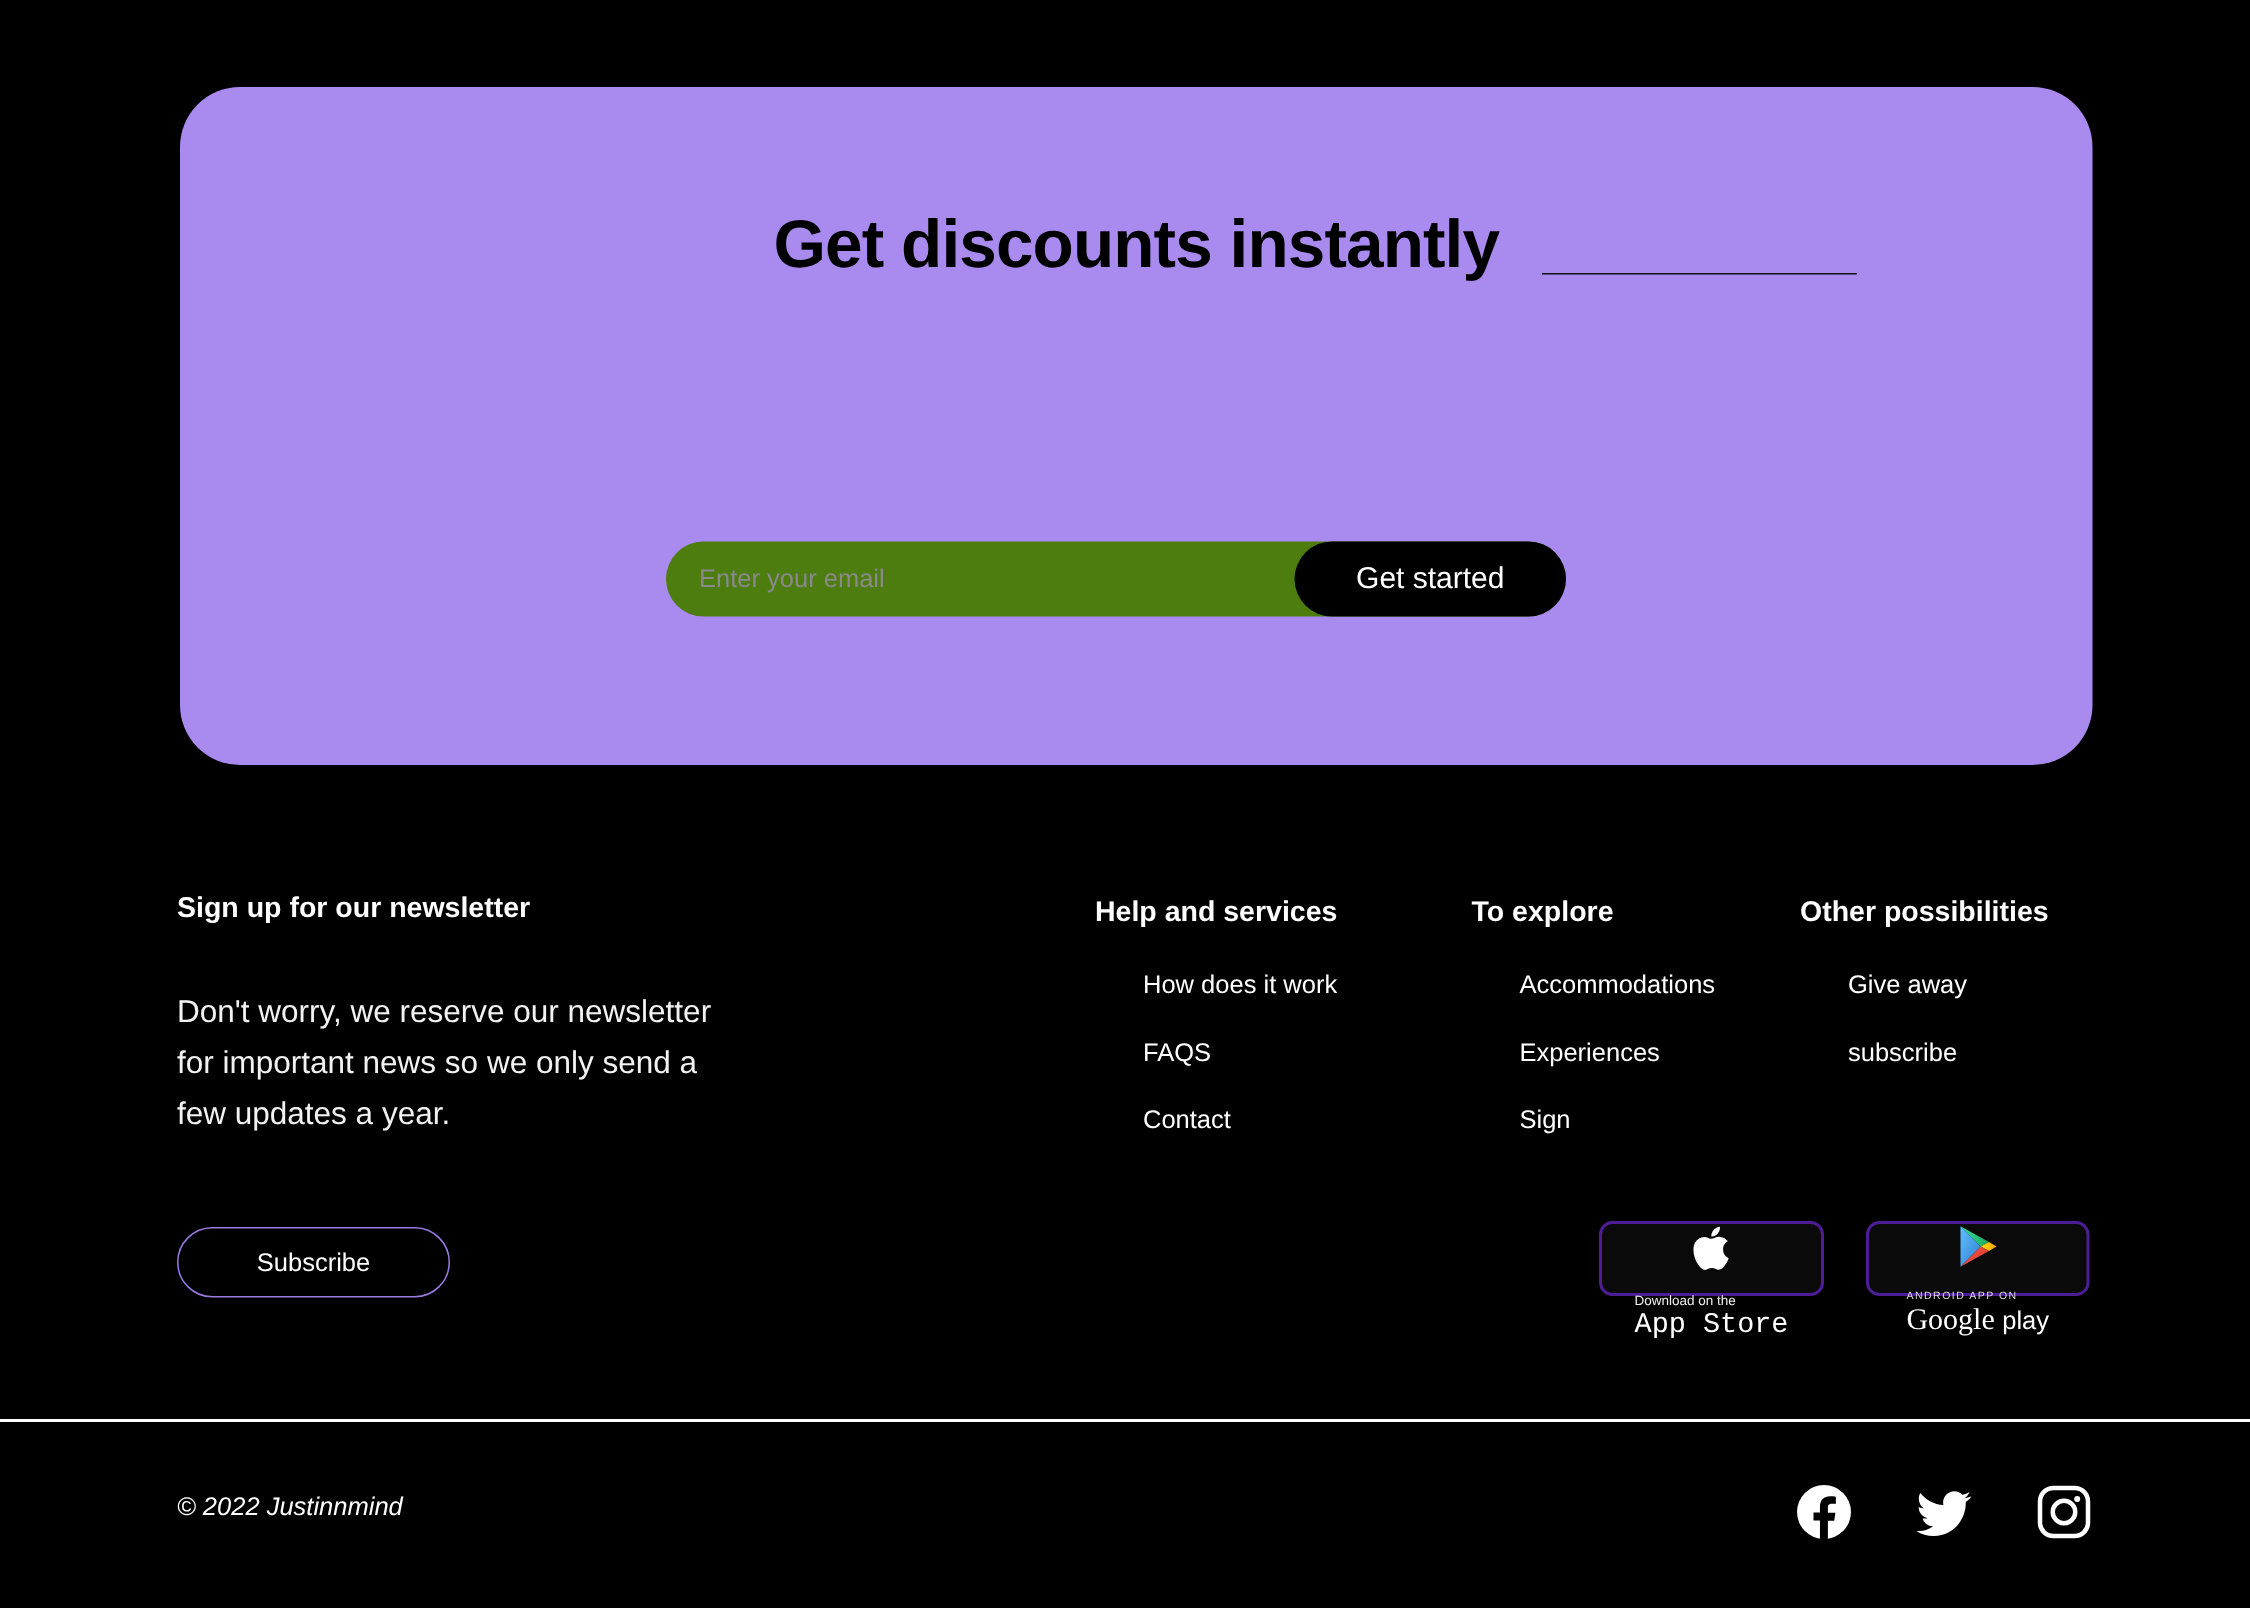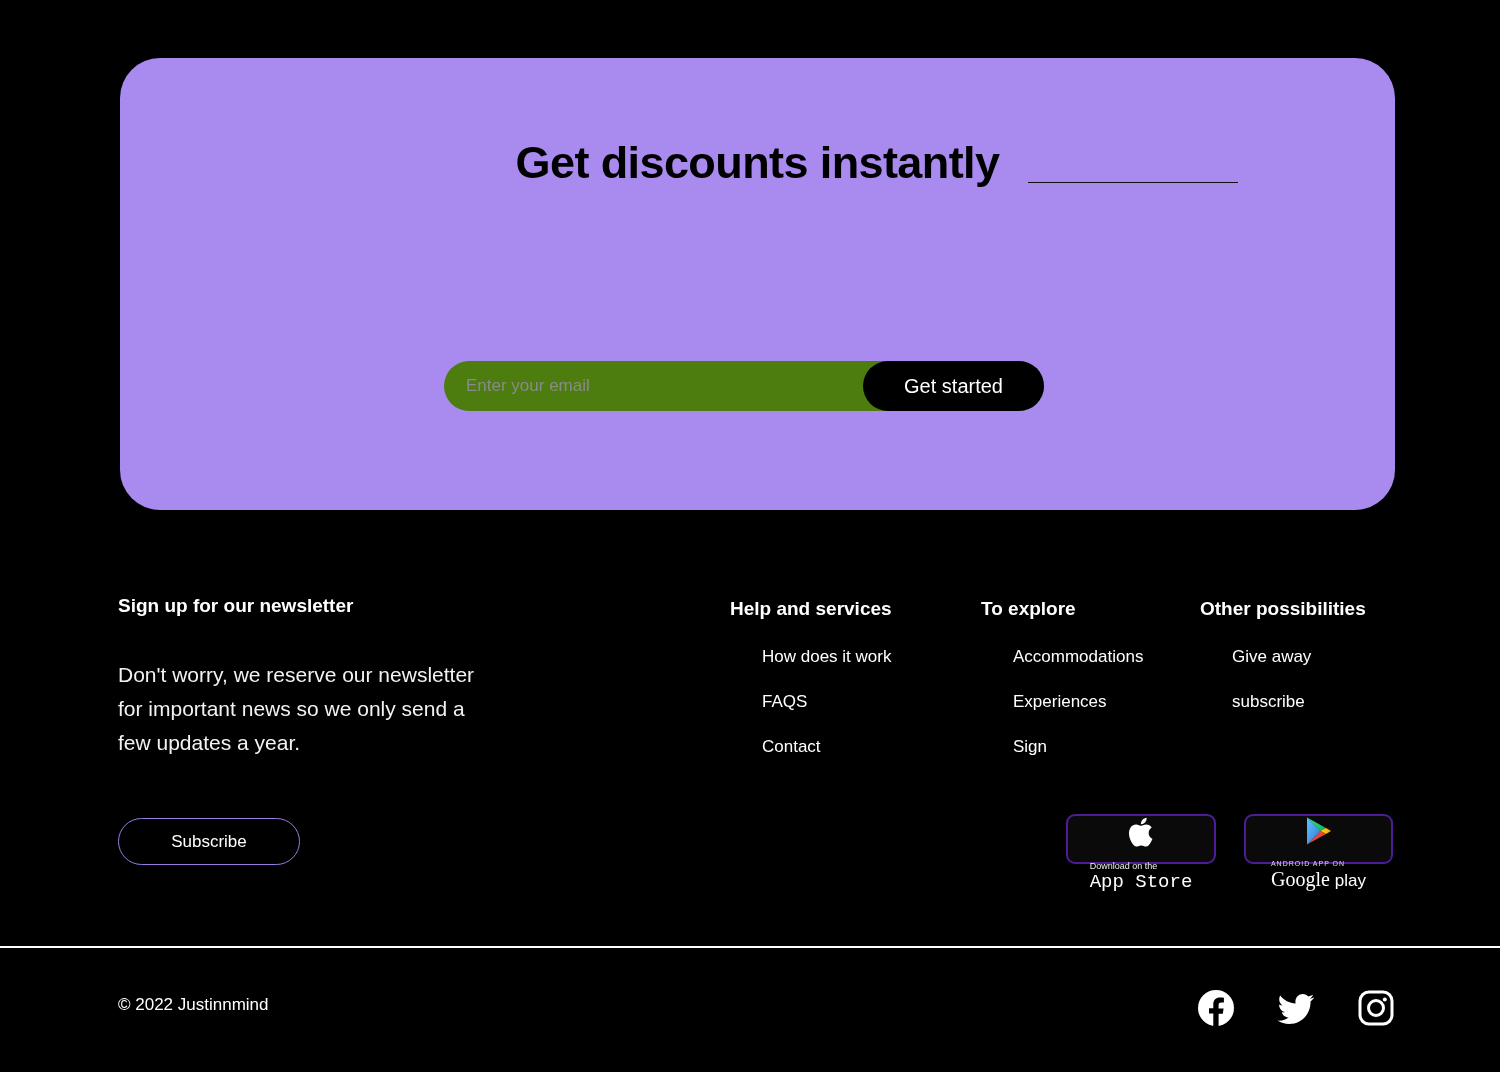--- a/index.html
+++ b/index.html
@@ -175,21 +175,21 @@
   }
   .badge-big.gp .play { font-family: Liberation Sans, sans-serif; font-size: 17px; }
 
   
   .divider {
     position: absolute; left: 0; top: 946px; width: 1500px; height: 2px;
     background: #ffffff;
   }
   .copyright {
     position: absolute; left: 118px; top: 995px;
-    font-size: 17px; color: #ffffff;
+    font-size: 17px; color: #ffffff; font-style: italic;
   }
   .socials {
     position: absolute; right: 104px; top: 988px;
     display: flex; align-items: center; gap: 40px;
   }
   .social-icon { width: 40px; height: 40px; cursor: pointer; display: block; }
 </style>
 </head>
 <body>
 

